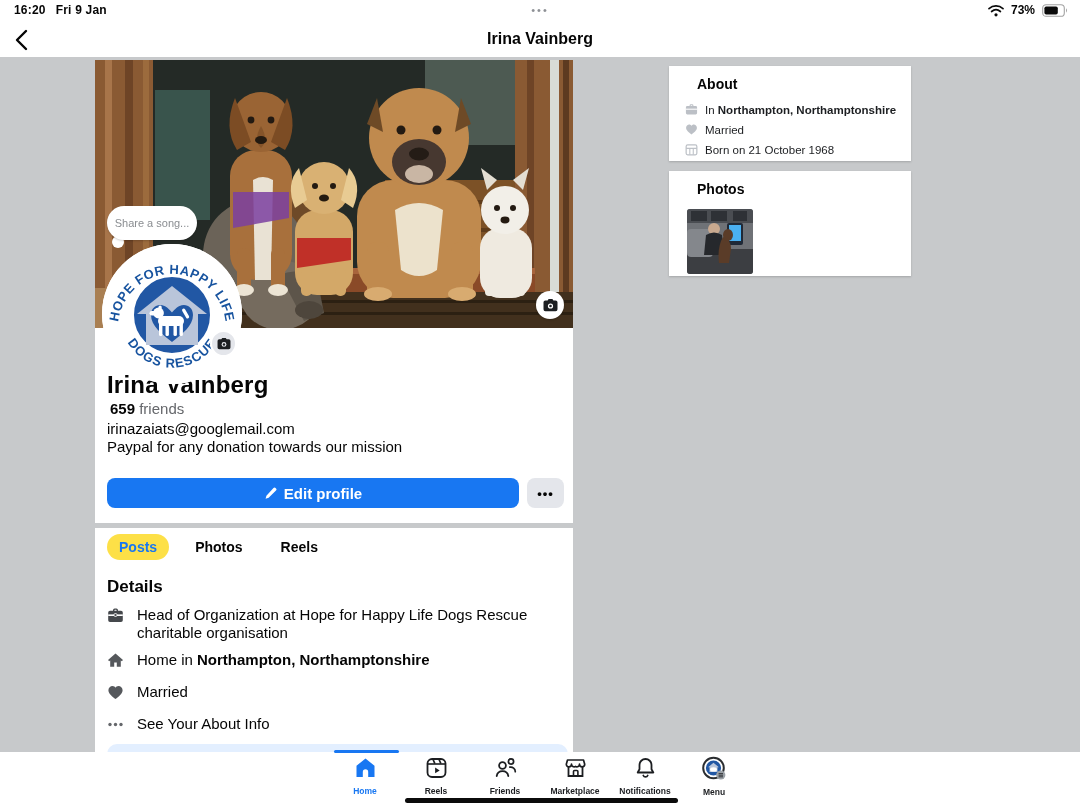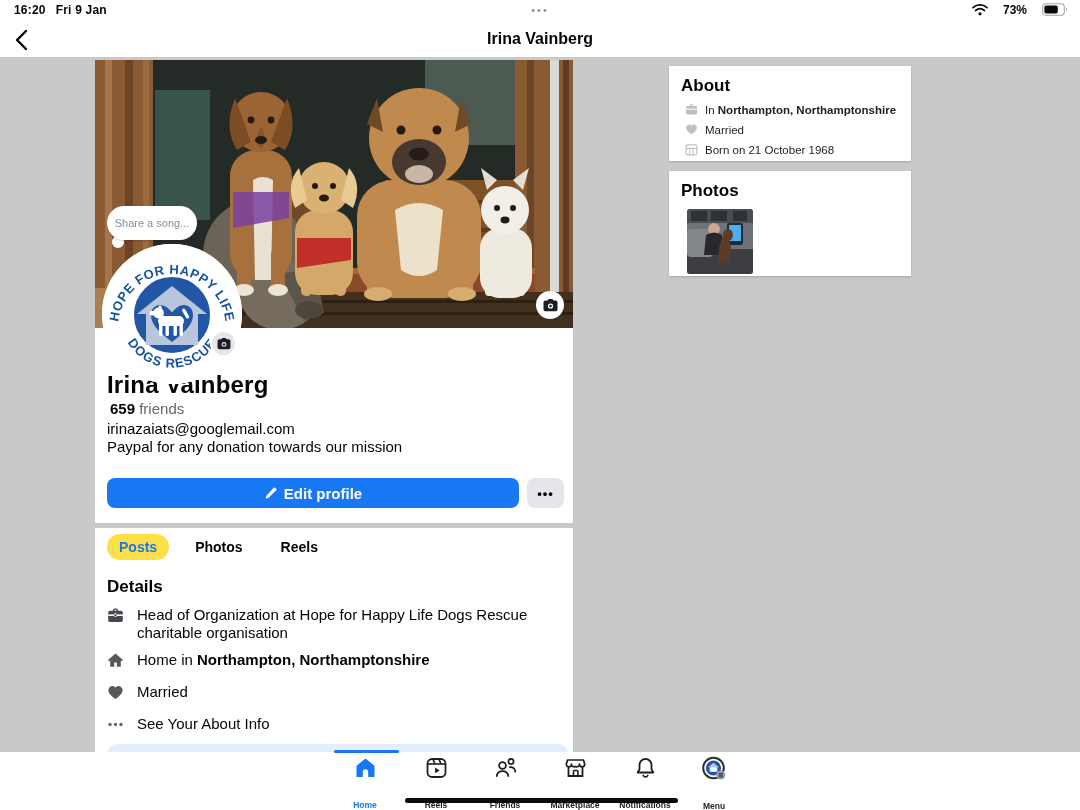--- a/index.html
+++ b/index.html
@@ -10,21 +10,21 @@
     font-family:"Liberation Sans","DejaVu Sans",sans-serif;
     color:#050505;
   }
   .abs { position:absolute; }
 
   
   .topbar { left:0; top:0; width:1080px; height:57px; background:#fff; z-index:20; }
   .status-left { left:14px; top:3px; font-size:12px; font-weight:700; letter-spacing:.2px; }
   .status-left .date { font-weight:600; margin-left:10px; }
   .status-dots { left:0; top:4px; width:1080px; text-align:center; font-size:11px; color:#8d9095; letter-spacing:2px; }
-  .status-right { right:12px; top:3px; display:flex; align-items:flex-start; gap:15px; font-size:12px; font-weight:600; }
+  .status-right { right:12px; top:3px; display:flex; align-items:center; gap:7px; font-size:12px; font-weight:600; }
   .hdr-title { left:0; top:30px; width:1080px; text-align:center; font-size:16px; font-weight:700; }
   .back-btn { left:10px; top:27px; width:26px; height:26px; cursor:pointer; }
 
   
   .cover { left:95px; top:60px; width:478px; height:268px; overflow:hidden; background:#23282533; }
   .profile-card { left:95px; top:328px; width:478px; height:195px; background:#fff; }
   .share-song { left:107px; top:206px; width:90px; height:34px; background:#fff; border-radius:17px;
                 display:flex; align-items:center; justify-content:center;
                 font-size:11px; color:#8a8d91; z-index:6; box-shadow:0 1px 2px rgba(0,0,0,.18); }
   .share-tail { left:112px; top:236px; width:12px; height:12px; background:#fff; border-radius:50%; z-index:5; }
@@ -53,29 +53,29 @@
   .details-h { left:107px; top:577px; font-size:17px; font-weight:700; }
   .drow { left:107px; display:flex; gap:13px; align-items:flex-start; width:452px; }
   .drow .dicon { width:17px; height:17px; flex:0 0 17px; margin-top:1px; }
   .drow .dtext { font-size:15px; line-height:18px; width:430px; }
   .sliver-btn { left:107px; top:744px; width:461px; height:30px; background:#e3efff; border-radius:10px; cursor:pointer; }
 
   
   .card { background:#fff; box-shadow:0 1px 2px rgba(0,0,0,.18); }
   .about-card { left:669px; top:66px; width:242px; height:95px; }
   .photos-card { left:669px; top:171px; width:242px; height:105px; }
-  .card-title { position:absolute; left:12px; top:10px; font-size:17px; font-weight:600; }
+  .card-title { position:absolute; left:28px; top:10px; font-size:14px; font-weight:600; }
   .arow { position:absolute; left:16px; display:flex; align-items:center; gap:7px; font-size:11.5px; color:#1c1e21; }
   .arow .aicon { width:13px; height:13px; flex:0 0 13px; }
   .thumb { position:absolute; left:18px; top:38px; width:66px; height:65px; border-radius:3px; overflow:hidden; cursor:pointer; }
 
   
   .navbar { left:0; top:752px; width:1080px; height:58px; background:#fff; z-index:30; }
   .nav-indicator { left:334px; top:750px; width:65px; height:3px; background:#1877f2; z-index:31; border-radius:2px; }
-  .nav-item { position:absolute; top:4px; width:70px; display:flex; flex-direction:column; align-items:center; gap:20px; cursor:pointer; }
+  .nav-item { position:absolute; top:4px; width:70px; display:flex; flex-direction:column; align-items:center; gap:6px; cursor:pointer; }
   .nav-item .nlabel { font-size:8.5px; font-weight:600; color:#1c1e21; }
   .nav-item.active .nlabel { color:#1877f2; }
   .home-indicator { left:405px; top:798px; width:273px; height:5px; background:#0b0b0b; border-radius:3px; z-index:32; cursor:pointer; }
 </style>
 </head>
 <body>
 
 <div class="abs topbar">
   <div class="abs status-left">
     <span>16:20</span><span class="date">Fri 9 Jan</span>

